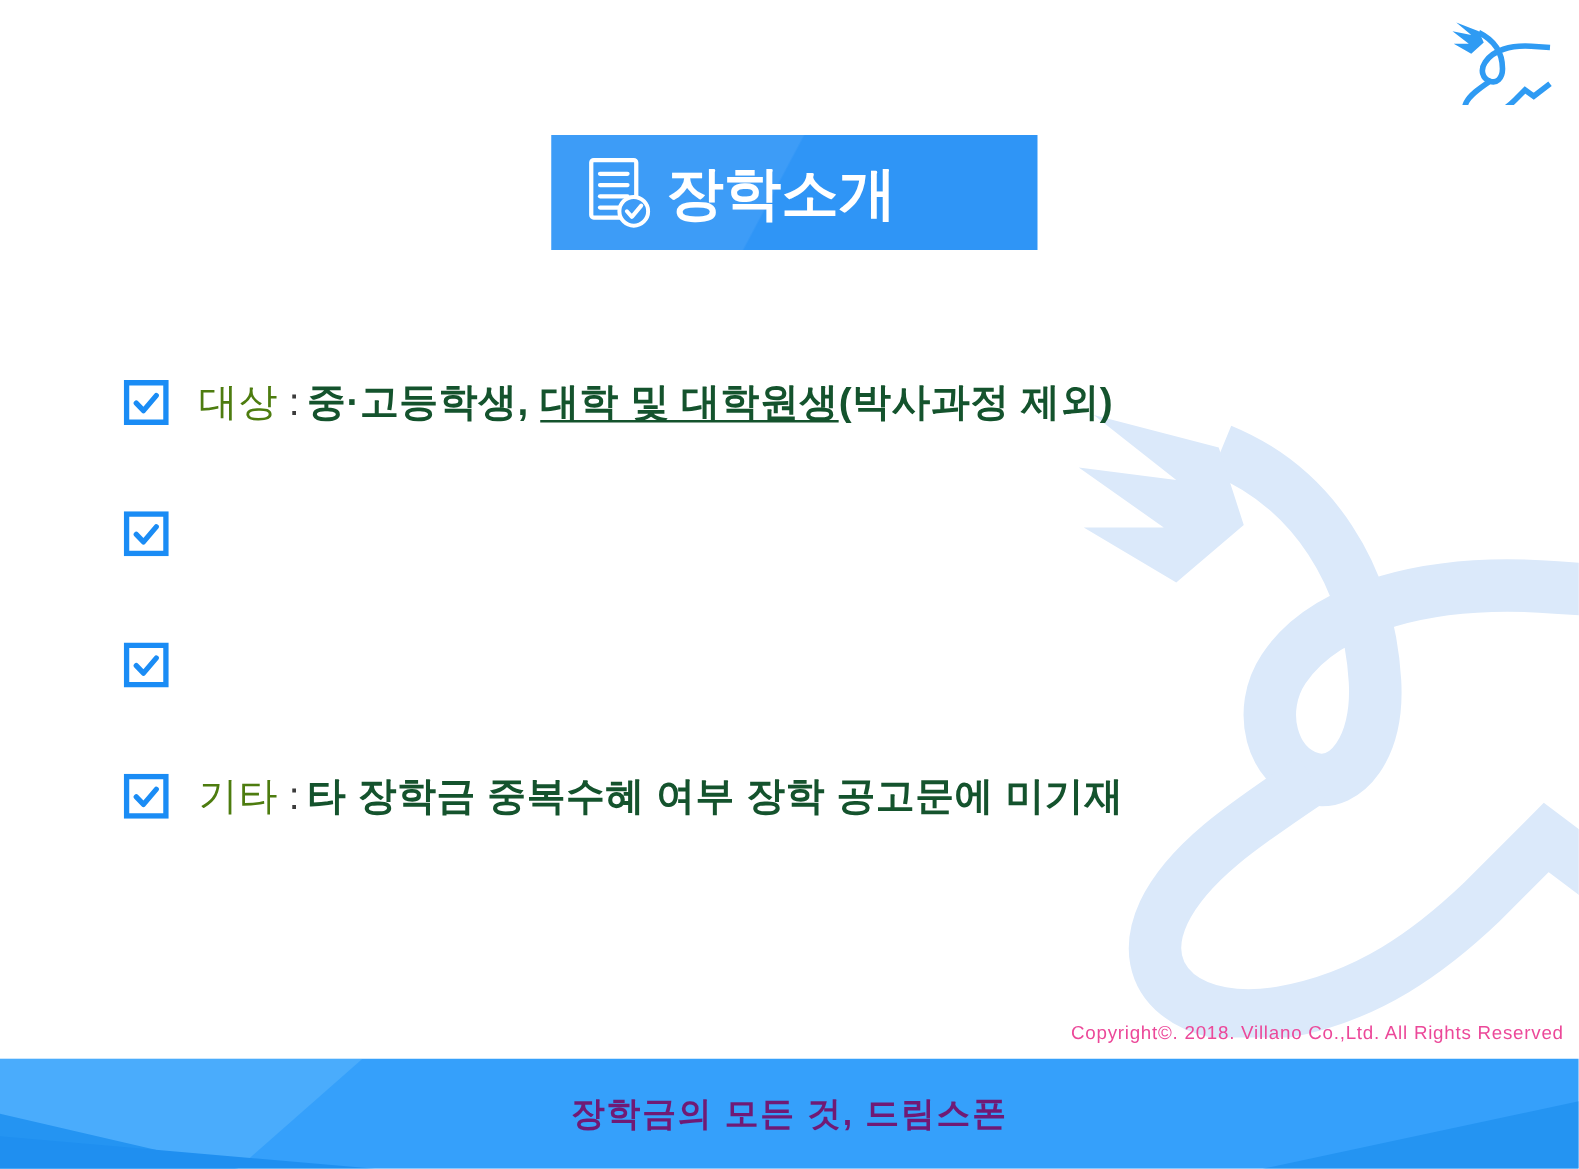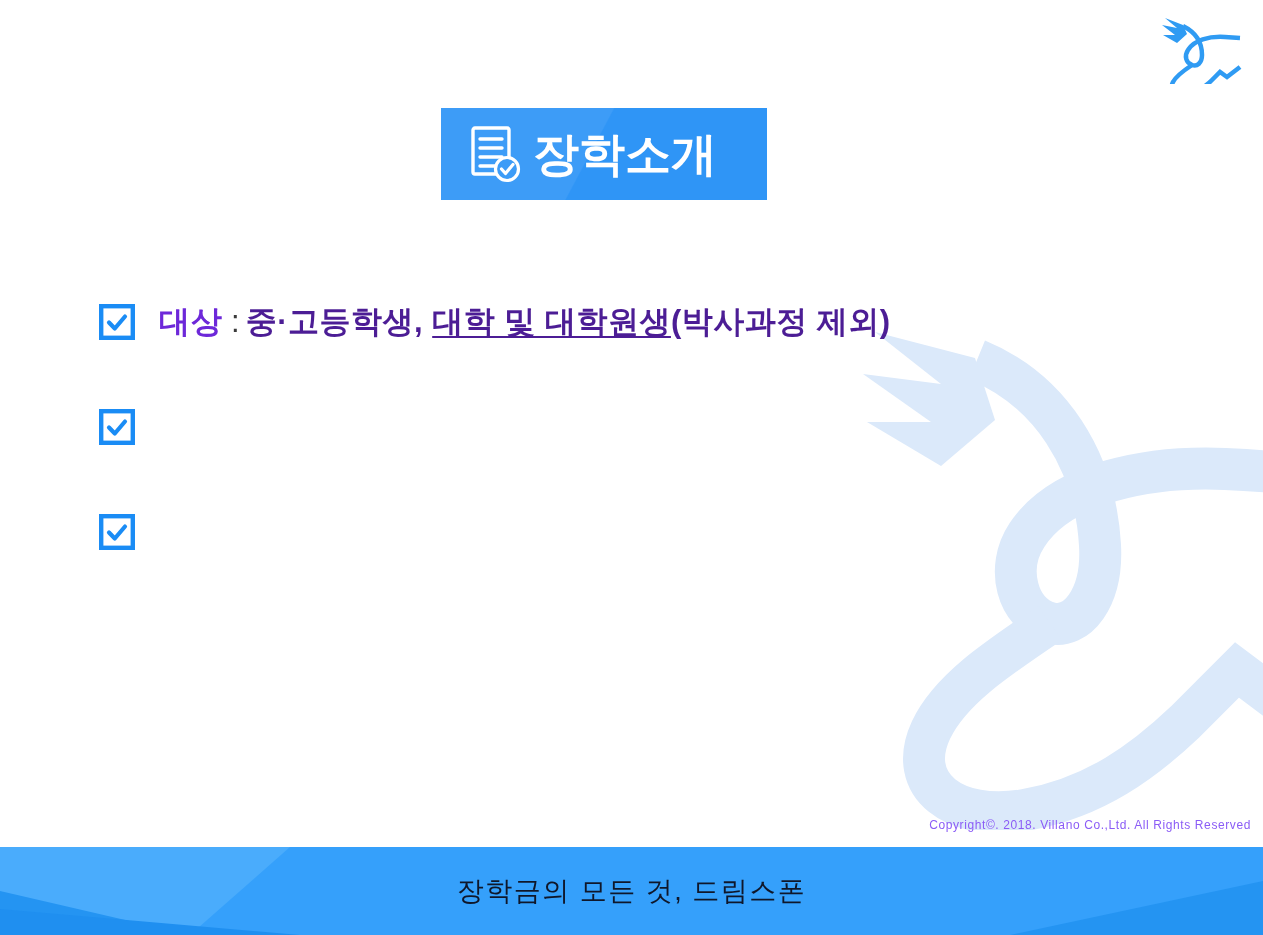--- a/index.html
+++ b/index.html
@@ -43,21 +43,21 @@
     width: 88px;
     height: 72px;
     z-index: 5;
   }
 
   
   .title-banner {
     position: absolute;
     left: 441px;
     top: 108px;
-    width: 326px;
+    width: 389px;
     height: 92px;
     background: linear-gradient(118deg, #3d9cf7 0%, #3d9cf7 46%, #2f95f6 46.4%, #2f95f6 100%);
     display: flex;
     align-items: center;
     justify-content: flex-start;
     padding-left: 26px;
     box-sizing: border-box;
     z-index: 3;
   }
   .title-icon {
@@ -99,48 +99,48 @@
     margin-right: 24px;
   }
 
   .row-text {
     font-size: 31px;
     line-height: 1.1;
     white-space: nowrap;
     font-family: "Liberation Sans", "DejaVu Sans", sans-serif;
   }
   .row-label {
-    color: #6d28d9;
-    font-weight: bold;
+    color: #4d7c0f;
+    font-weight: normal;
     letter-spacing: 1px;
   }
   .row-colon {
     color: #3b3b3b;
     font-weight: normal;
     padding: 0 6px 0 8px;
   }
   .row-body {
-    color: #4c1d95;
+    color: #14532d;
     font-weight: bold;
     letter-spacing: 0.5px;
     text-align: center;
   }
   .row-body .u {
     text-decoration: underline;
     text-underline-offset: 4px;
     text-decoration-thickness: 2px;
   }
 
   
   .copyright {
     position: absolute;
     right: 12px;
     top: 818px;
-    color: #8b5cf6;
-    font-size: 12px;
+    color: #ec4899;
+    font-size: 15px;
     letter-spacing: 0.6px;
     white-space: nowrap;
     z-index: 4;
     font-family: "Liberation Sans", "DejaVu Sans", sans-serif;
   }
 
   
   .footer-bar {
     position: absolute;
     left: 0;
@@ -159,23 +159,23 @@
     pointer-events: none;
   }
   .footer-text {
     position: absolute;
     left: 0; top: 0;
     width: 100%;
     height: 100%;
     display: flex;
     align-items: center;
     justify-content: center;
-    color: #0f172a;
+    color: #701a75;
     font-size: 27px;
-    font-weight: normal;
+    font-weight: bold;
     letter-spacing: 1.5px;
     z-index: 2;
     font-family: "Liberation Sans", "DejaVu Sans", sans-serif;
   }
 </style>
 </head>
 <body>
 
 <div id="slide">
 
@@ -230,20 +230,29 @@
     </div>
 
     <div class="bullet-row">
       <svg class="check-box" viewBox="0 0 36 36" aria-hidden="true">
         <rect x="2.2" y="2.2" width="31.6" height="31.6" fill="none" stroke="#1a8cf5" stroke-width="4.4"></rect>
         <polyline points="10,18.5 15.8,24.5 26,12.5" fill="none" stroke="#1a8cf5" stroke-width="4.2" stroke-linecap="round" stroke-linejoin="round"></polyline>
       </svg>
     </div>
 
 
+    <div class="bullet-row">
+      <svg class="check-box" viewBox="0 0 36 36" aria-hidden="true">
+        <rect x="2.2" y="2.2" width="31.6" height="31.6" fill="none" stroke="#1a8cf5" stroke-width="4.4"></rect>
+        <polyline points="10,18.5 15.8,24.5 26,12.5" fill="none" stroke="#1a8cf5" stroke-width="4.2" stroke-linecap="round" stroke-linejoin="round"></polyline>
+      </svg>
+      <div class="row-text">
+        <span class="row-label">기타</span><span class="row-colon">:</span><span class="row-body"><span>타 장학금 중복수혜 여부 장학 공고문에 미기재</span></span>
+      </div>
+    </div>
 
   </div>
 
   <div class="copyright">Copyright©. 2018. Villano Co.,Ltd. All Rights Reserved</div>
 
   <div class="footer-bar">
     <svg class="footer-facet" viewBox="0 0 1263 88" preserveAspectRatio="none" aria-hidden="true">
       <polygon points="0,0 290,0 190,88 0,88" fill="#4aacfc"></polygon>
       <polygon points="0,44 190,88 620,88 0,88" fill="#2494f2"></polygon>
       <polygon points="0,62 300,88 0,88" fill="#1f8ff0"></polygon>

